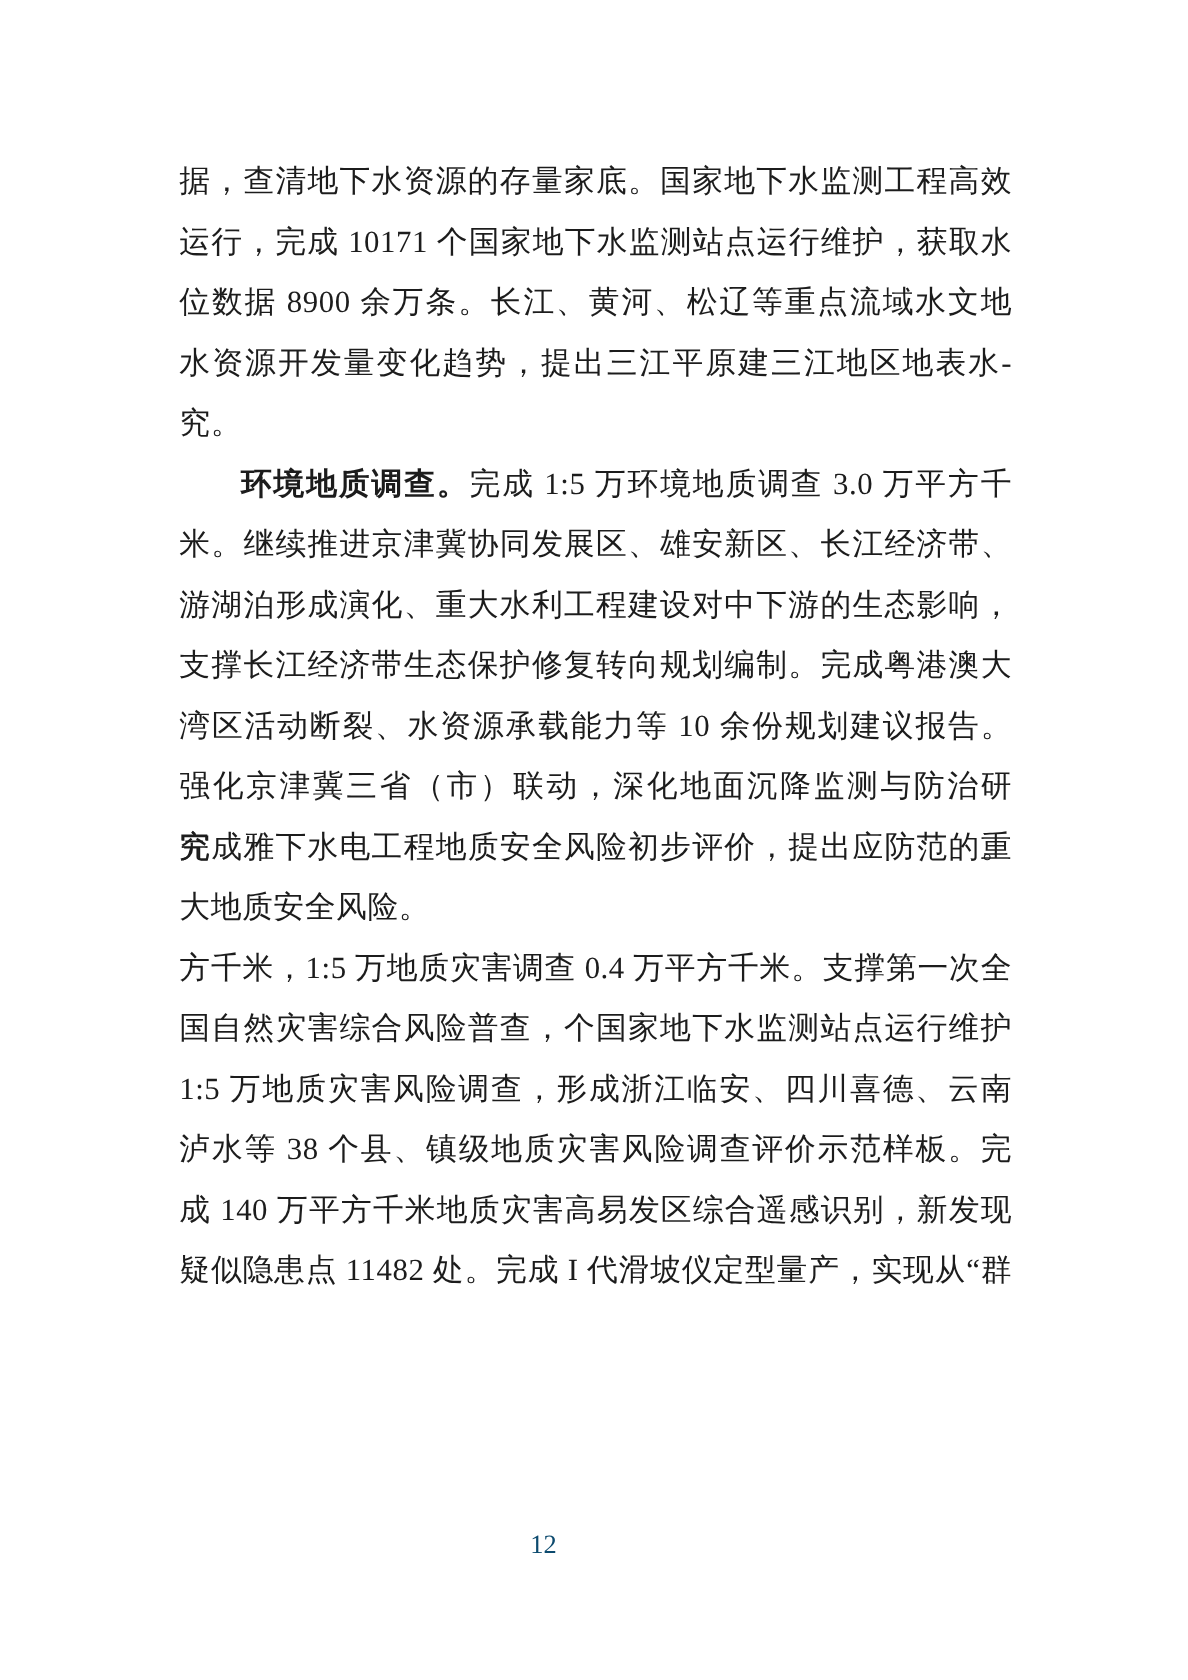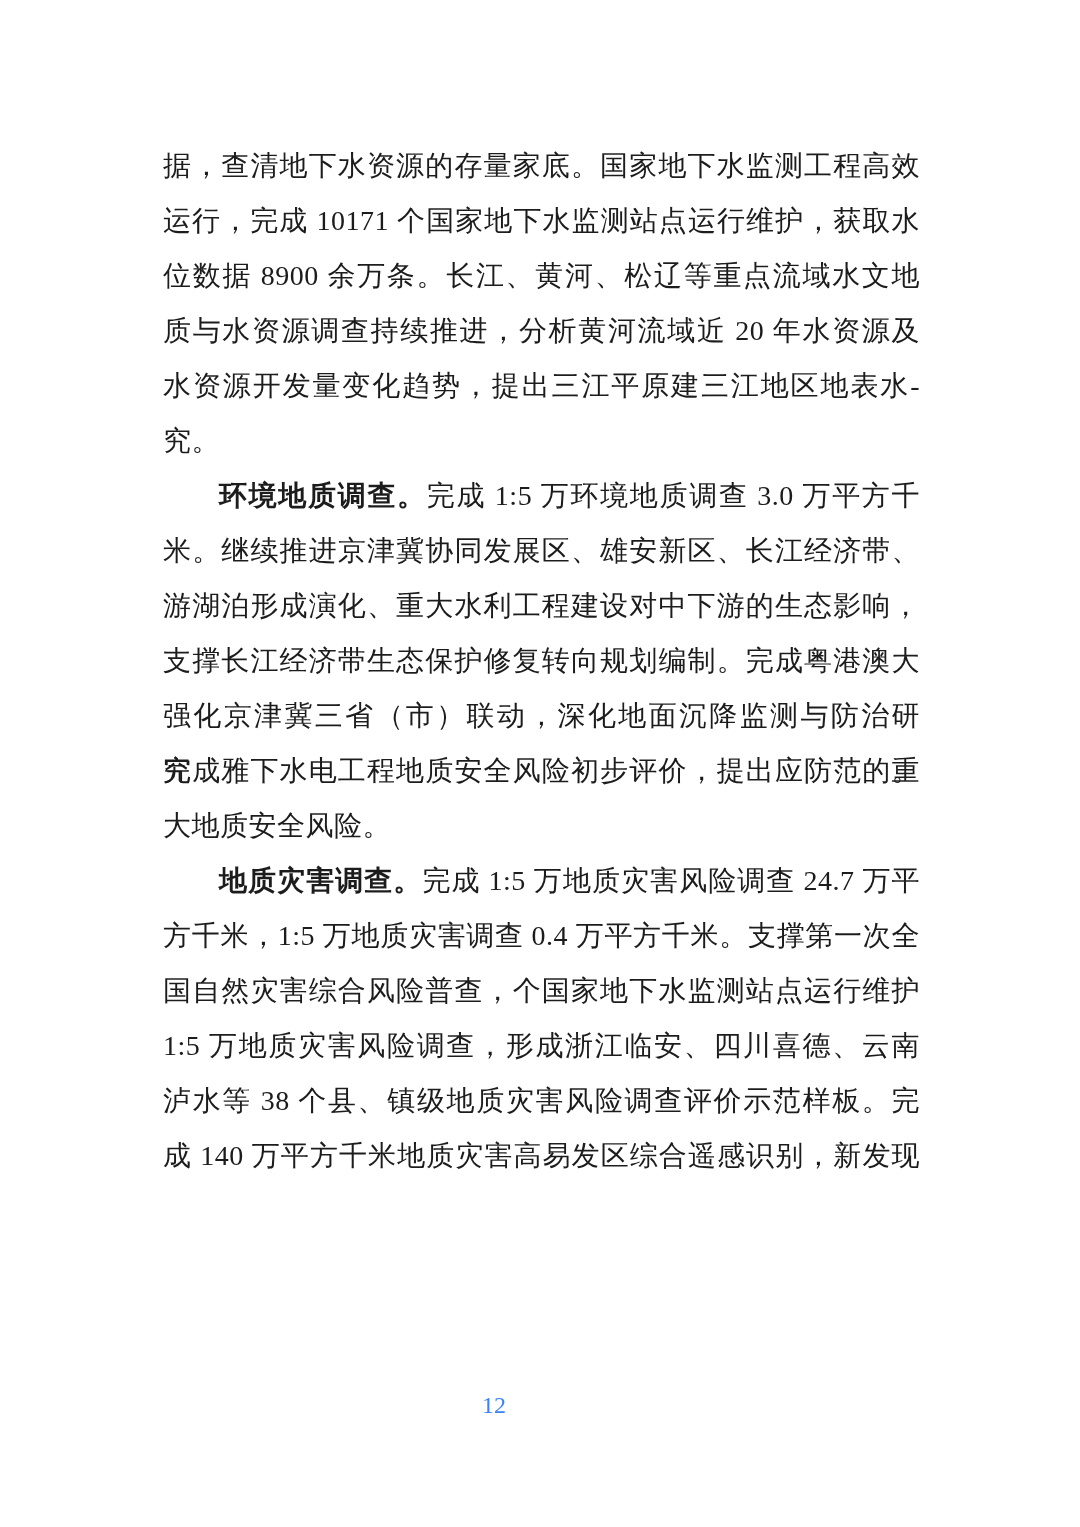--- a/index.html
+++ b/index.html
@@ -46,42 +46,42 @@
     margin-top: 28px;
   }
   .page-number {
     position: absolute;
     left: 0;
     top: 1390px;
     width: 988px;
     text-align: center;
     font-size: 24px;
     line-height: 30px;
-    color: #3b82f6;
+    color: #0c4a6e;
   }
 </style>
 </head>
 <body>
 
 <div class="page">
   <div class="text-block">
       <div class="line"><span>据，查清地下水资源的存量家底。国家地下水监测工程高效</span></div>
       <div class="line"><span>运行，完成 10171 个国家地下水监测站点运行维护，获取水</span></div>
       <div class="line"><span>位数据 8900 余万条。长江、黄河、松辽等重点流域水文地</span></div>
-      <div class="line"><span>质与水资源调查持续推进，分析黄河流域近 20 年水资源及</span></div>
       <div class="line"><span>水资源开发量变化趋势，提出三江平原建三江地区地表水-</span></div>
       <div class="line no-justify"><span>究。</span></div>
       <div class="line indent"><span class="lead">环境地质调查。</span><span>完成 1:5 万环境地质调查 3.0 万平方千</span></div>
       <div class="line"><span>米。继续推进京津冀协同发展区、雄安新区、长江经济带、</span></div>
       <div class="line"><span>游湖泊形成演化、重大水利工程建设对中下游的生态影响，</span></div>
       <div class="line"><span>支撑长江经济带生态保护修复转向规划编制。完成粤港澳大</span></div>
+      <div class="line"><span>湾区活动断裂、水资源承载能力等 10 余份规划建议报告。</span></div>
       <div class="line"><span>强化京津冀三省（市）联动，深化地面沉降监测与防治研究。</span></div>
       <div class="line"><span>完成雅下水电工程地质安全风险初步评价，提出应防范的重</span></div>
       <div class="line no-justify"><span>大地质安全风险。</span></div>
-      <div class="line indent"><span class="lead">地质灾害调查。</span><span>完成 1:5 万地质灾害风险调查 24.7 万平</span></div>
       <div class="line"><span>方千米，1:5 万地质灾害调查 0.4 万平方千米。支撑第一次全</span></div>
       <div class="line"><span>国自然灾害综合风险普查，个国家地下水监测站点运行维护</span></div>
       <div class="line"><span>1:5 万地质灾害风险调查，形成浙江临安、四川喜德、云南</span></div>
       <div class="line"><span>泸水等 38 个县、镇级地质灾害风险调查评价示范样板。完</span></div>
       <div class="line"><span>成 140 万平方千米地质灾害高易发区综合遥感识别，新发现</span></div>
+      <div class="line"><span>疑似隐患点 11482 处。完成 I 代滑坡仪定型量产，实现从“群</span></div>
     </div>
   <div class="page-number">12</div>
 </div>
 
 </body></html>

